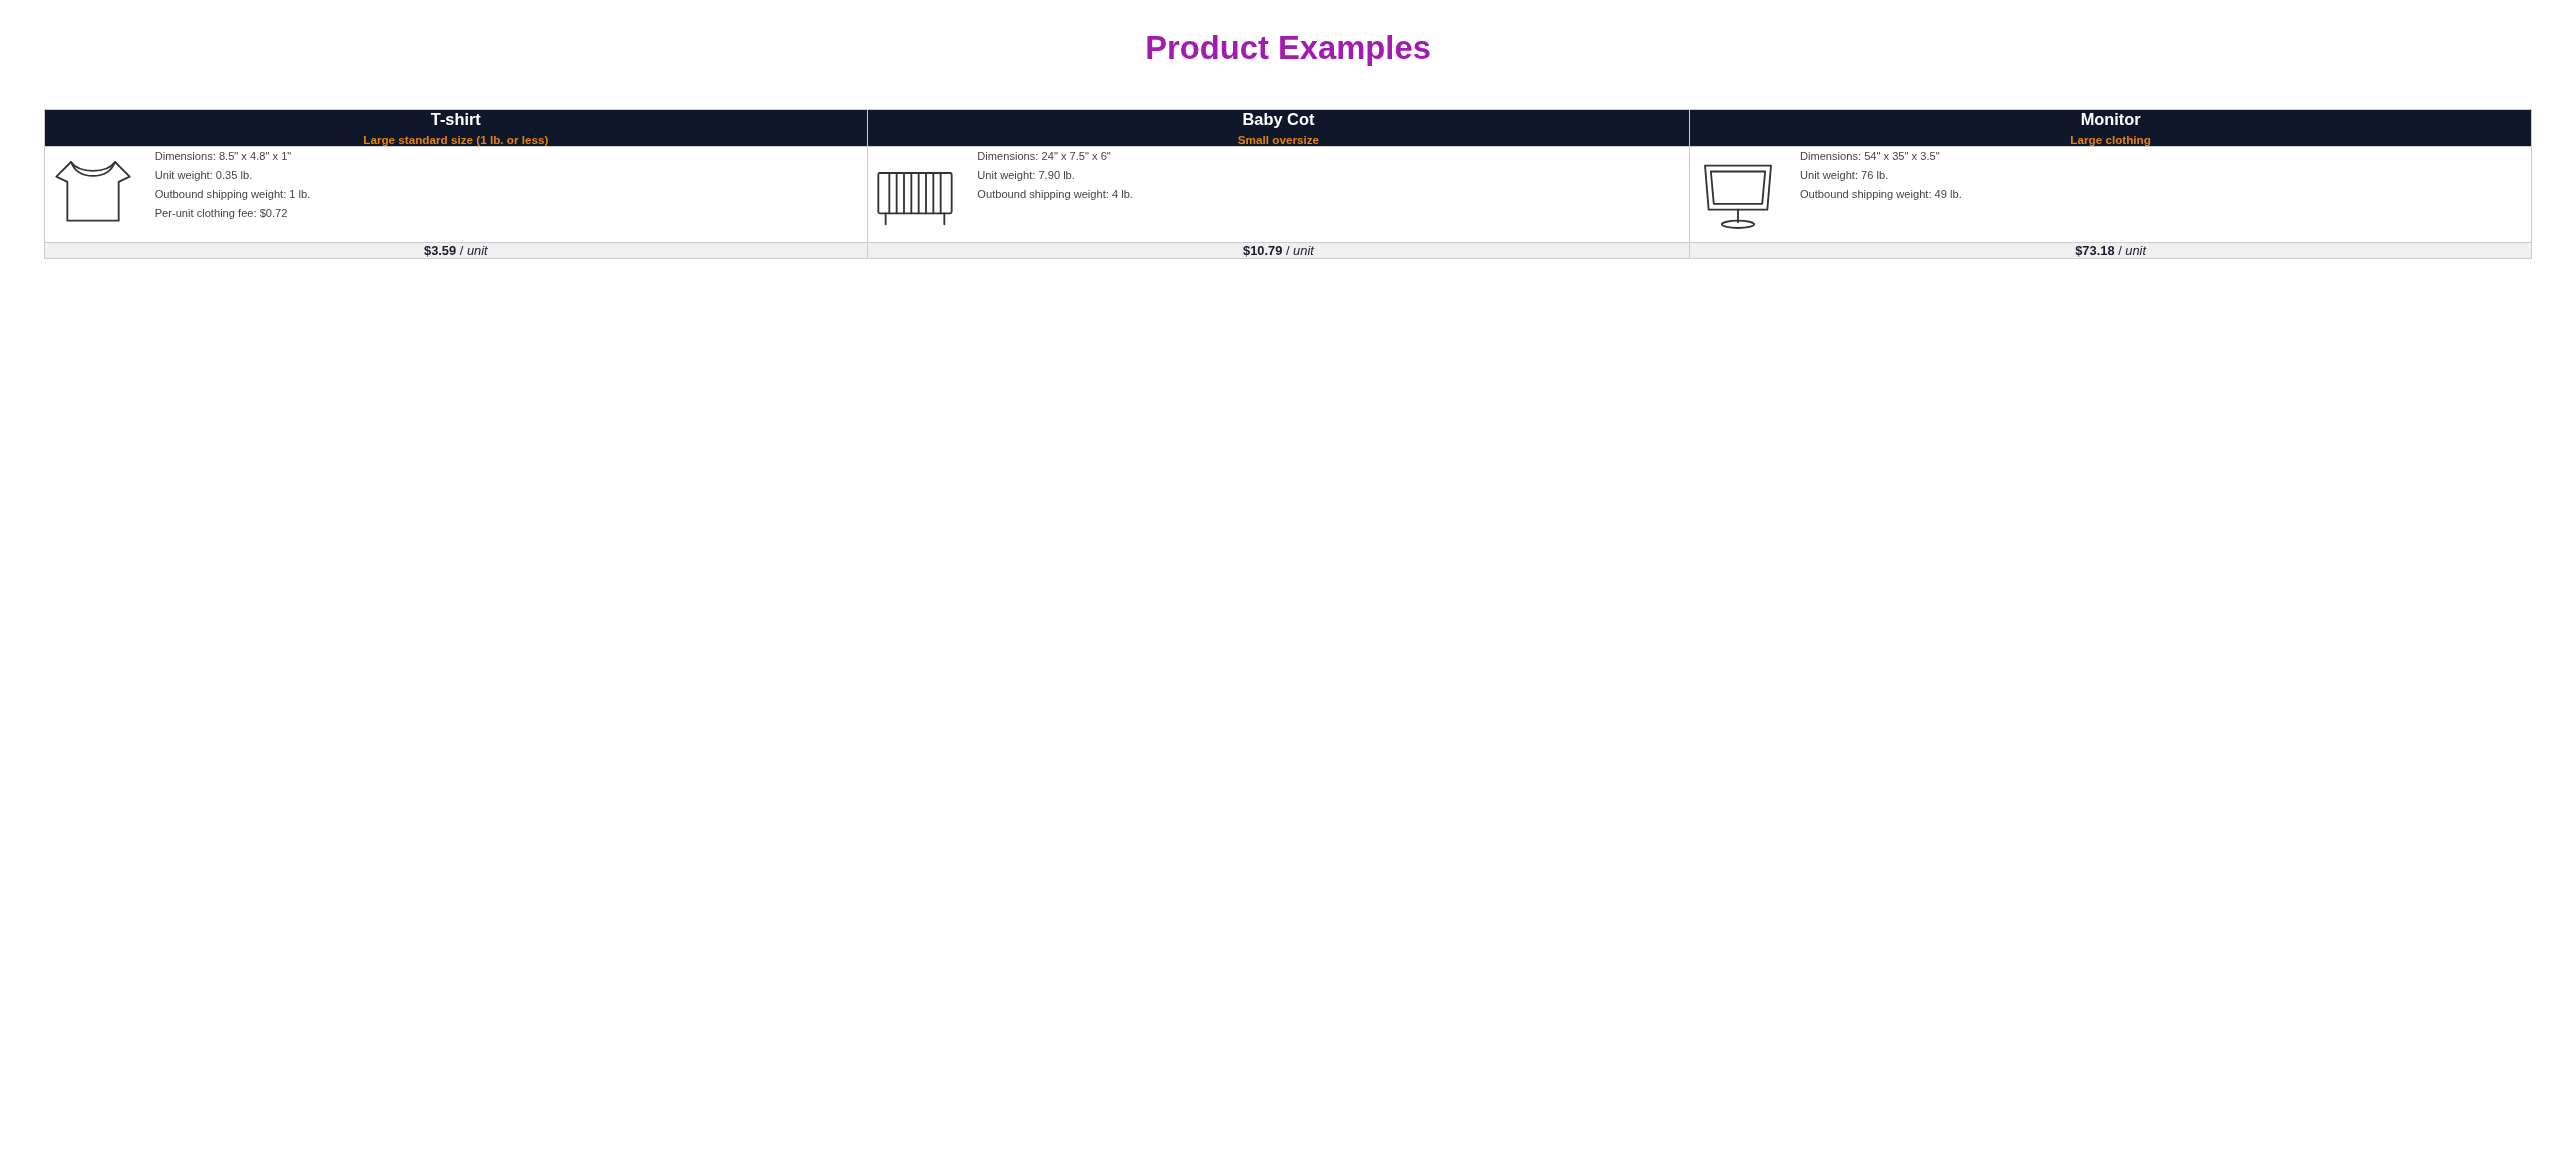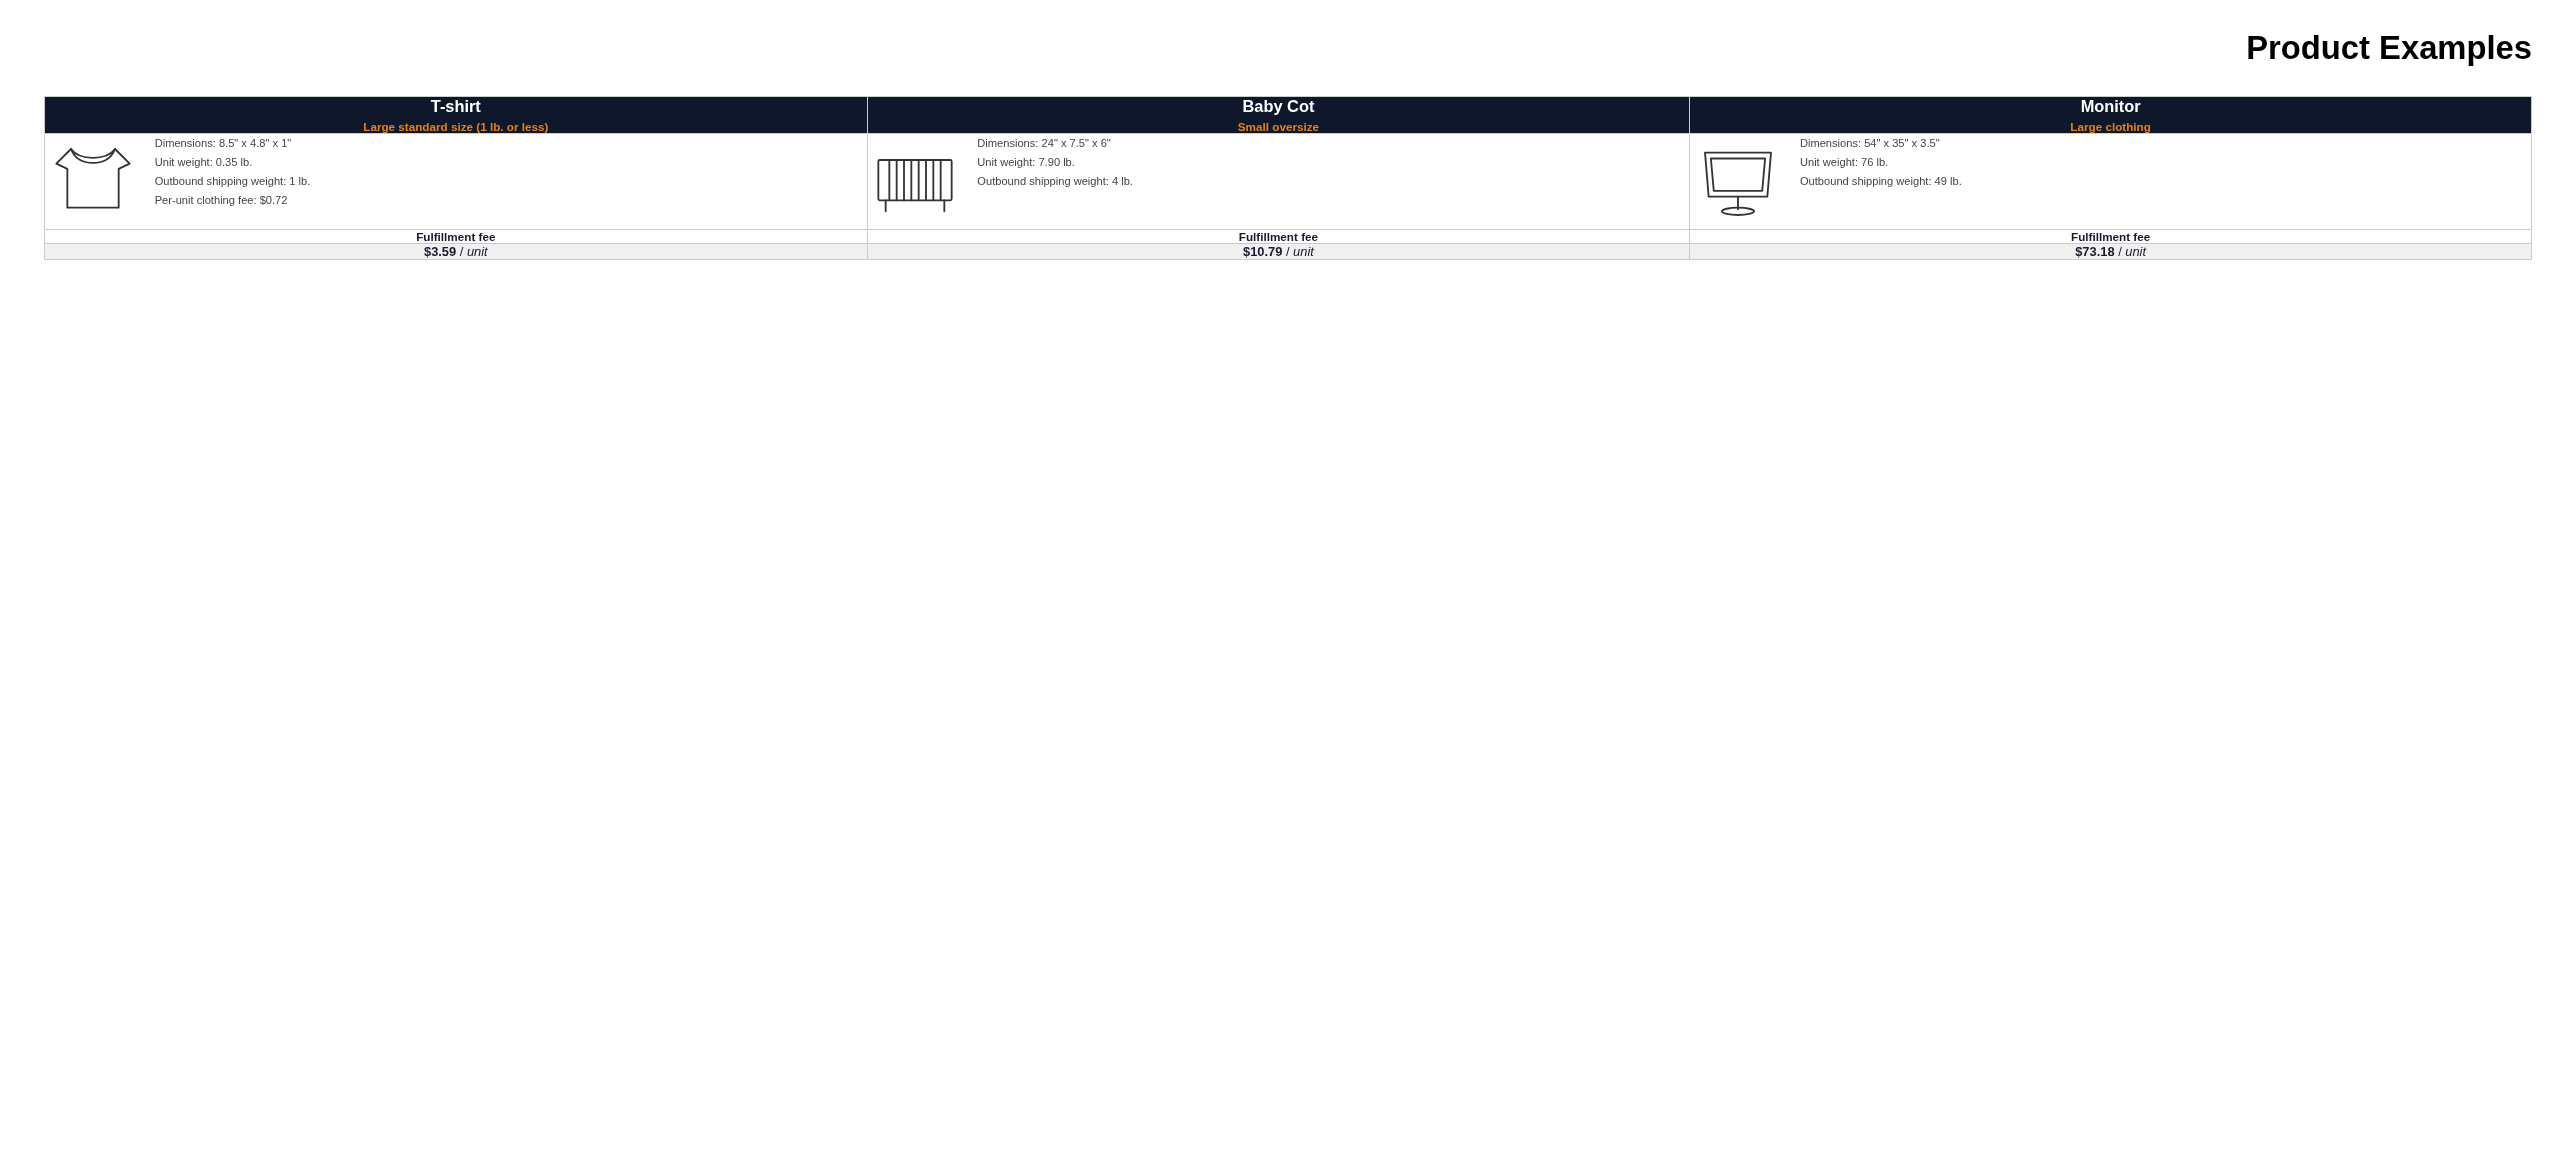--- a/index.html
+++ b/index.html
@@ -9,25 +9,25 @@
     }
 
     body {
       font-family: Arial, sans-serif;
       background: #ffffff;
       color: #333;
       padding: 29px 44px;
     }
 
     .page-title {
-      text-align: right;
+      text-align: center;
       font-size: 2.8em;
       font-weight: 900;
-      color: #000000;
-      margin-bottom: 29px;
+      color: #a21caf;
+      margin-bottom: 42px;
     }
 
     .product-table {
       width: 100%;
       border-collapse: collapse;
       border: 0.7px solid #ccc;
     }
 
     .product-table th,
     .product-table td {
@@ -216,25 +216,20 @@
           </div>
           <div class="product-specs">
             <span>Dimensions: 54" x 35" x 3.5"</span><br>
             <span>Unit weight: 76 lb.</span><br>
             <span>Outbound shipping weight: 49 lb.</span>
           </div>
         </div>
       </td>
     </tr>
 
-    <tr>
-      <td class="fee-label-cell">Fulfillment fee</td>
-      <td class="fee-label-cell">Fulfillment fee</td>
-      <td class="fee-label-cell">Fulfillment fee</td>
-    </tr>
 
     <tr>
       <td class="fee-value-cell">
         <span class="fee-amount">
           <strong>$3.59</strong>
           / <em>unit</em>
         </span>
       </td>
       <td class="fee-value-cell">
         <span class="fee-amount">

